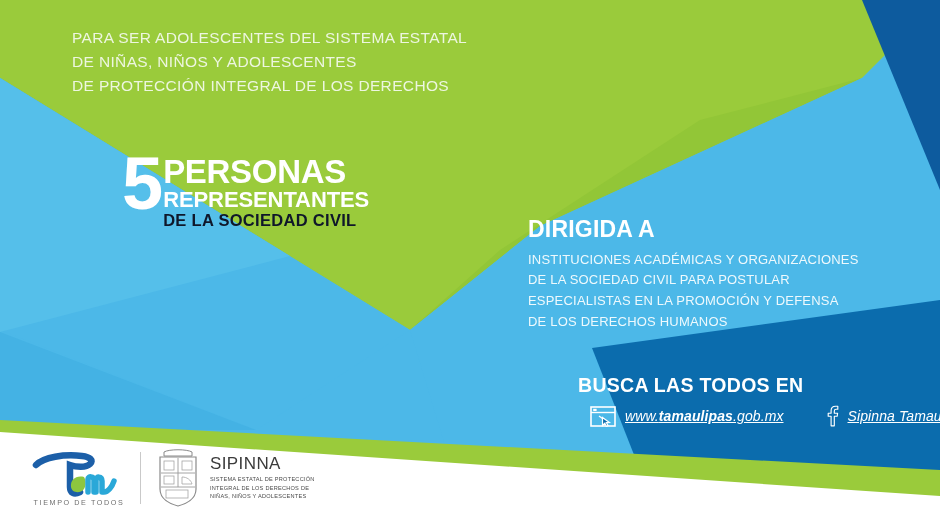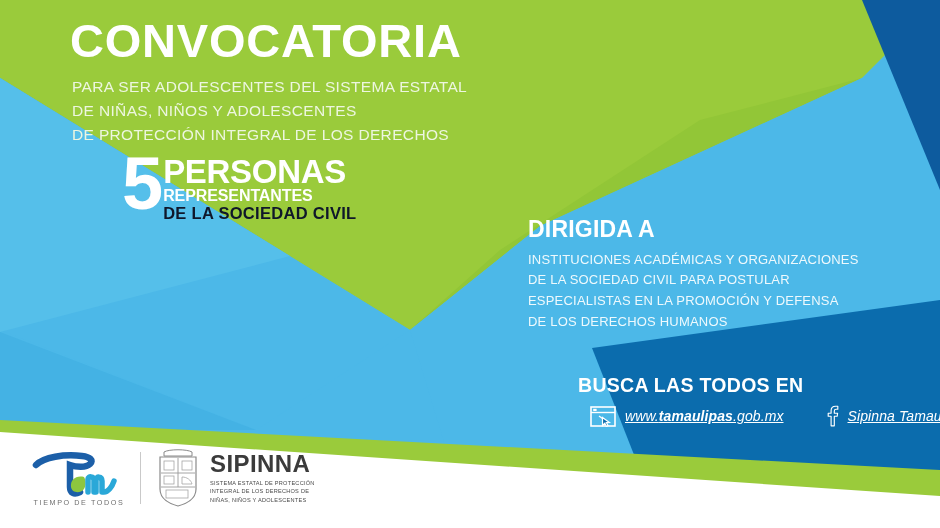--- a/index.html
+++ b/index.html
@@ -75,21 +75,21 @@
     padding-top: 4px;
   }
   #count-line-1 {
     font-size: 33px;
     font-weight: bold;
     color: #ffffff;
     line-height: 0.96;
     letter-spacing: -0.3px;
   }
   #count-line-2 {
-    font-size: 16px;
+    font-size: 22px;
     font-weight: bold;
     color: #ffffff;
     line-height: 1.05;
     letter-spacing: -0.1px;
   }
   #count-line-3 {
     font-size: 16.5px;
     font-weight: bold;
     color: #0f172a;
     line-height: 1.2;
@@ -172,22 +172,22 @@
     background: #c9c9c9;
     margin: 0 14px 0 12px;
   }
   #sipinna-logo {
     display: flex;
     align-items: center;
   }
   #sipinna-crest { width: 46px; height: 62px; display: block; }
   #sipinna-text-block { margin-left: 9px; }
   #sipinna-wordmark {
-    font-size: 24px;
-    font-weight: bold;
+    font-size: 17px;
+    font-weight: normal;
     color: #3b3b3b;
     letter-spacing: 0.4px;
     line-height: 1;
   }
   #sipinna-tagline {
     margin-top: 3px;
   }
   #sipinna-tagline div {
     font-size: 5.6px;
     color: #4a4a4a;
@@ -220,21 +220,20 @@
     <polygon points="862,0 940,0 940,190" fill="#0d5b9e"></polygon>
 
     <polygon points="592,348 940,300 940,486 640,470" fill="#0b6cad"></polygon>
 
     <polygon points="0,420 940,470 940,500 0,436" fill="#9acb3b"></polygon>
 
     <polygon points="0,432 940,496 940,528 0,528" fill="#ffffff"></polygon>
   </svg>
 
   <div id="headline-block" class="layer">
-    <h1 id="main-title">CONVOCATORIA</h1>
     <ul id="subtitle-list">
       <li>PARA SER ADOLESCENTES DEL SISTEMA ESTATAL</li>
       <li>DE NIÑAS, NIÑOS Y ADOLESCENTES</li>
       <li>DE PROTECCIÓN INTEGRAL DE LOS DERECHOS</li>
     </ul>
   </div>
 
   <div id="count-block" class="layer">
     <div id="count-number">5</div>
     <div id="count-lines">

